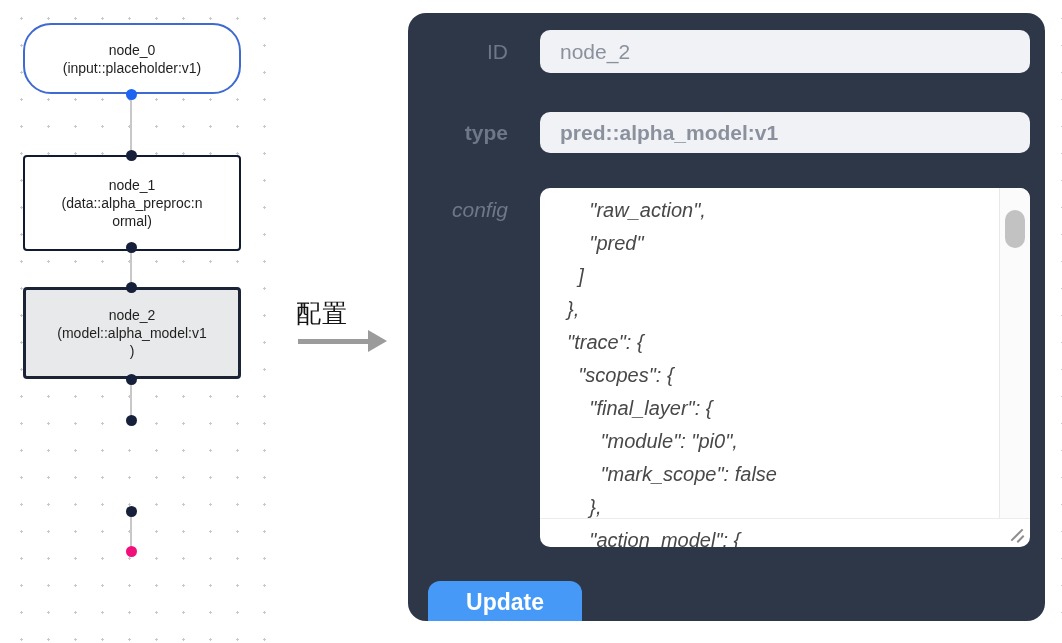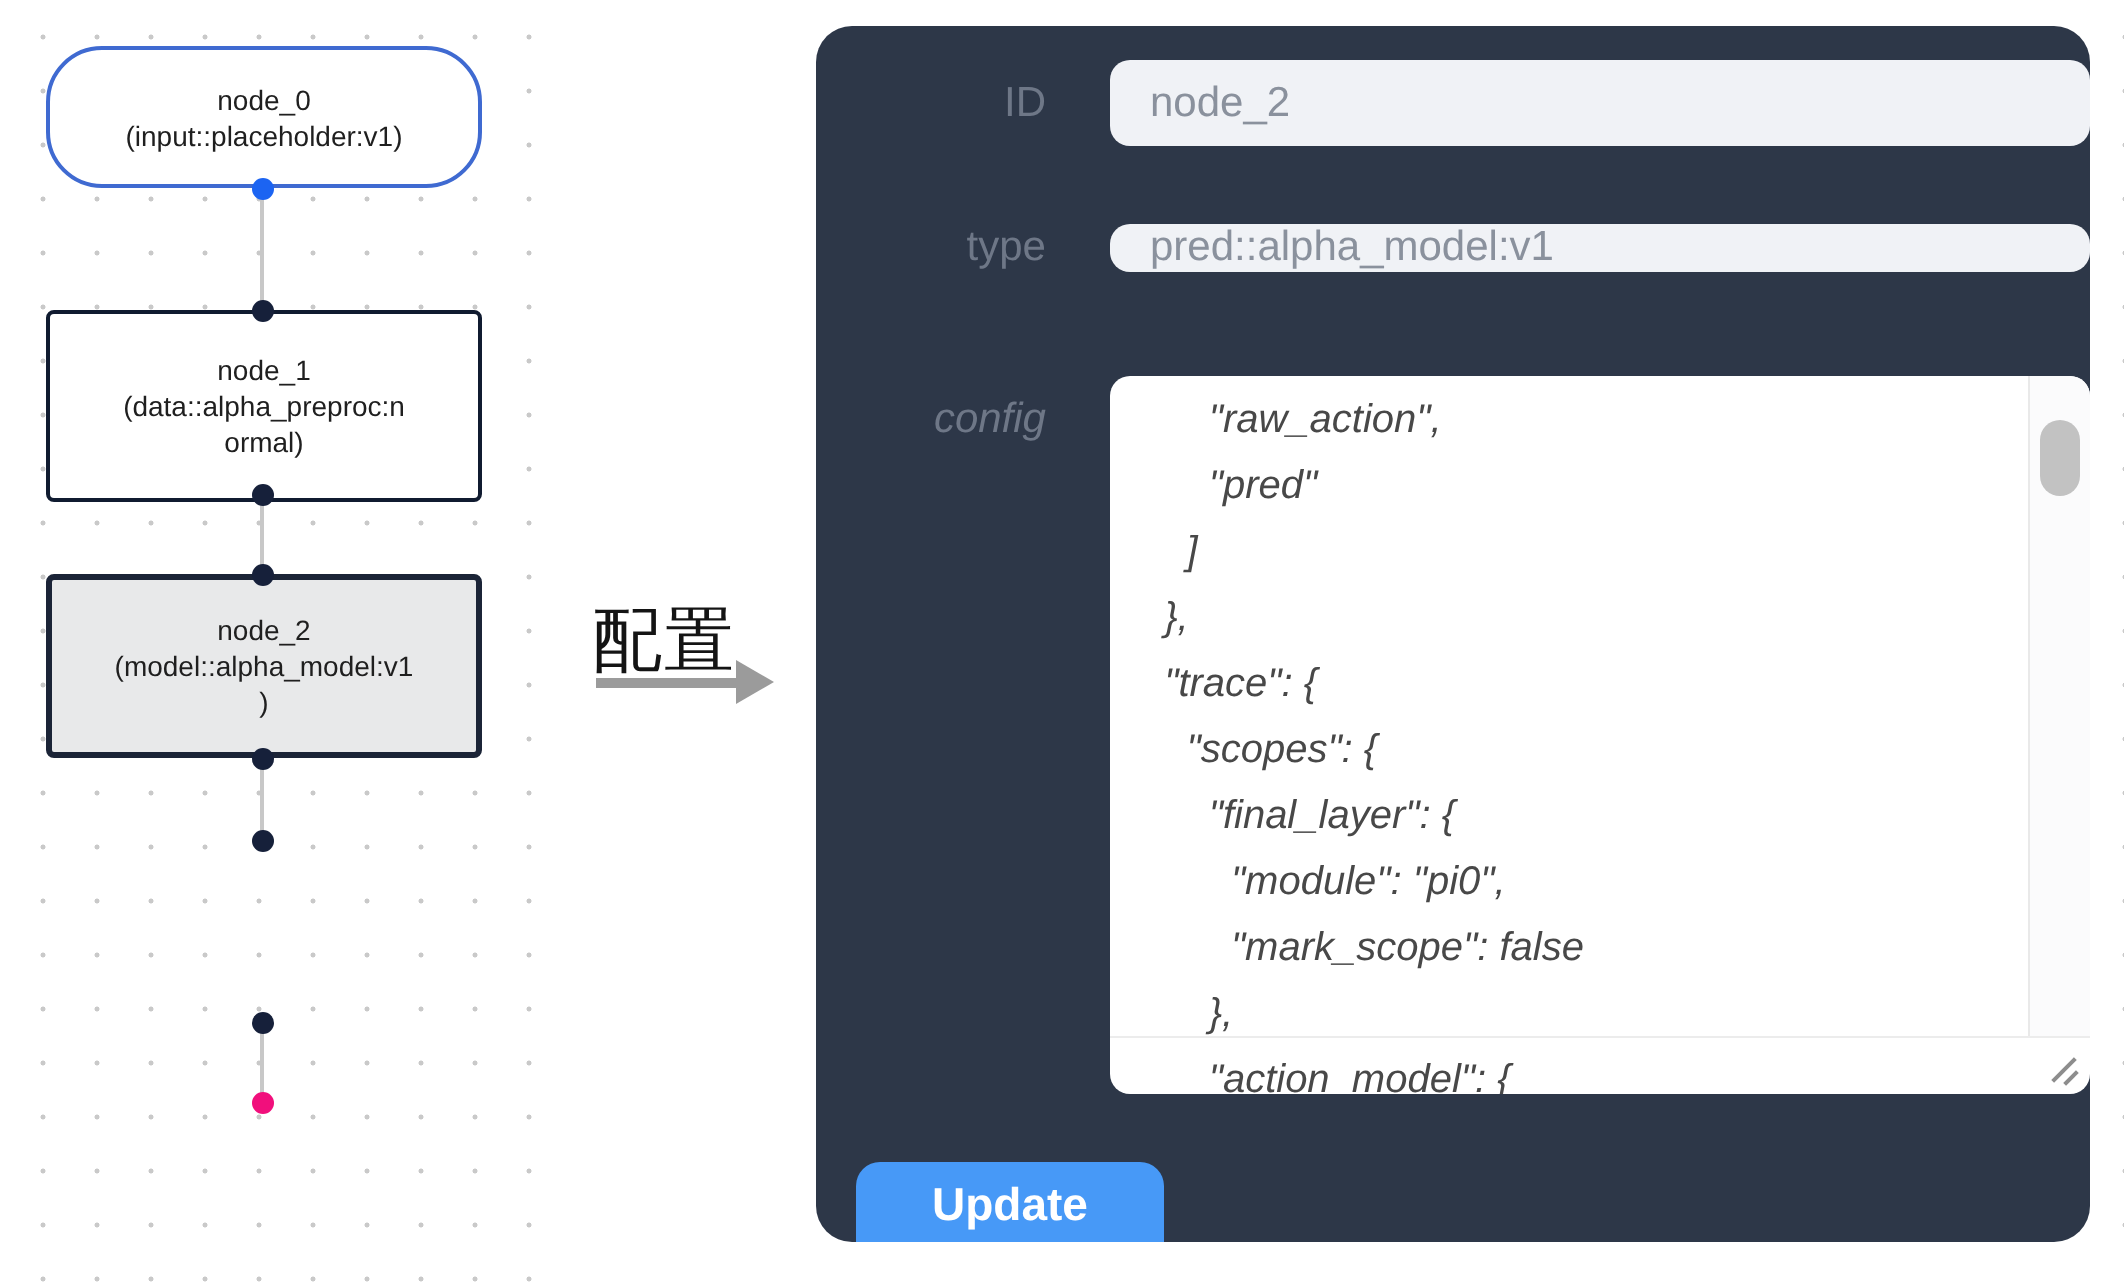--- a/index.html
+++ b/index.html
@@ -17,30 +17,30 @@
   .node.n2{top:287px;height:92px;background:#e8e9ea;border-width:3px;border-color:#1b2437;}
   .node.n3{top:420px;height:91px;}
   .node.n4{top:551px;height:70px;border-color:#ea2a84;}
   .link{position:absolute;left:130px;width:2px;background:#c8c8c8;z-index:1;}
   .l0{top:94px;height:61px;} .l1{top:247px;height:40px;} .l2{top:379px;height:41px;} .l3{top:511px;height:40px;}
   .port{position:absolute;left:126px;width:11px;height:11px;border-radius:50%;background:#16203a;z-index:3;}
   .port.blue{background:#1c64f2;} .port.pink{background:#f10f7c;}
   .p0b{top:89px;} .p1t{top:150px;} .p1b{top:242px;} .p2t{top:282px;} .p2b{top:374px;}
   .p3t{top:415px;} .p3b{top:506px;} .p4t{top:546px;}
   
-  .transfer-label{position:absolute;left:296px;top:297px;font-size:35px;color:#141414;letter-spacing:1px;}
+  .transfer-label{position:absolute;left:296px;top:297px;font-size:25px;color:#141414;letter-spacing:1px;}
   .arrow-shaft{position:absolute;left:298px;top:339px;width:72px;height:5px;background:#9b9b9b;}
   .arrow-head{position:absolute;left:368px;top:330px;width:0;height:0;
               border-left:19px solid #9b9b9b;border-top:11px solid rgba(0,0,0,0);border-bottom:11px solid rgba(0,0,0,0);}
   
   .canvas-right{position:absolute;left:393px;top:0;width:669px;height:625px;}
   .config-panel{position:absolute;left:408px;top:13px;width:637px;height:608px;background:#2d3748;
                 border-radius:18px;overflow:hidden;z-index:4;}
-  .field-row{position:absolute;left:0;display:flex;align-items:center;width:100%;justify-content:flex-end;}
-  .row-id{top:17px;height:43px;} .row-type{top:99px;height:24px;}
+  .field-row{position:absolute;left:0;display:flex;align-items:center;width:100%;}
+  .row-id{top:17px;height:43px;} .row-type{top:99px;height:41px;font-weight:bold;}
   .field-label{width:132px;box-sizing:border-box;padding-right:32px;text-align:right;
                color:#6e7787;font-size:21px;flex:none;}
   .field-input{width:490px;box-sizing:border-box;height:100%;background:#f0f2f6;border-radius:10px;
                display:flex;align-items:center;padding-left:20px;font-size:21px;color:#8a919d;}
   .row-config{top:175px;align-items:flex-start;font-style:italic;}
   .row-config .field-label{padding-top:10px;}
   .config-box{position:relative;width:490px;height:359px;background:#ffffff;border-radius:10px;
               box-sizing:border-box;overflow:hidden;}
   .config-text{position:absolute;left:16px;top:6px;right:34px;white-space:pre;font-size:20px;
                line-height:33px;color:#484848;font-family:"Liberation Sans","DejaVu Sans",sans-serif;}

